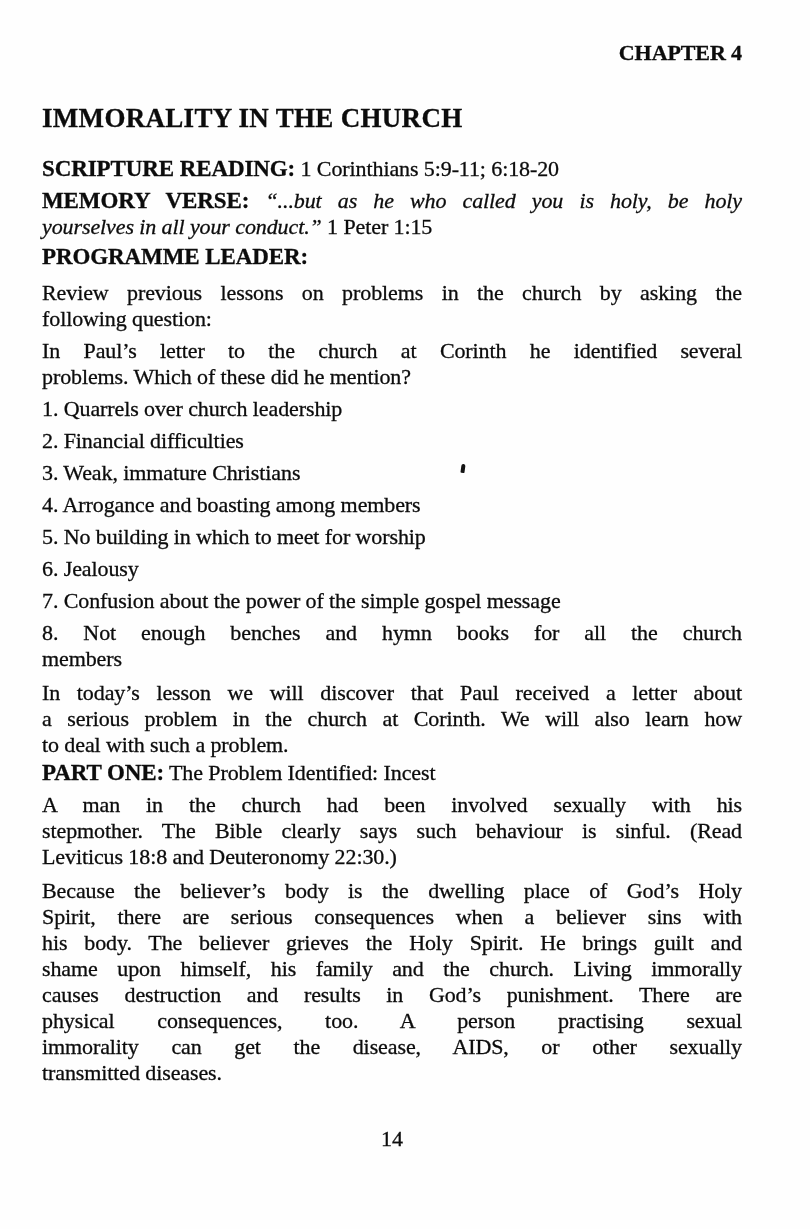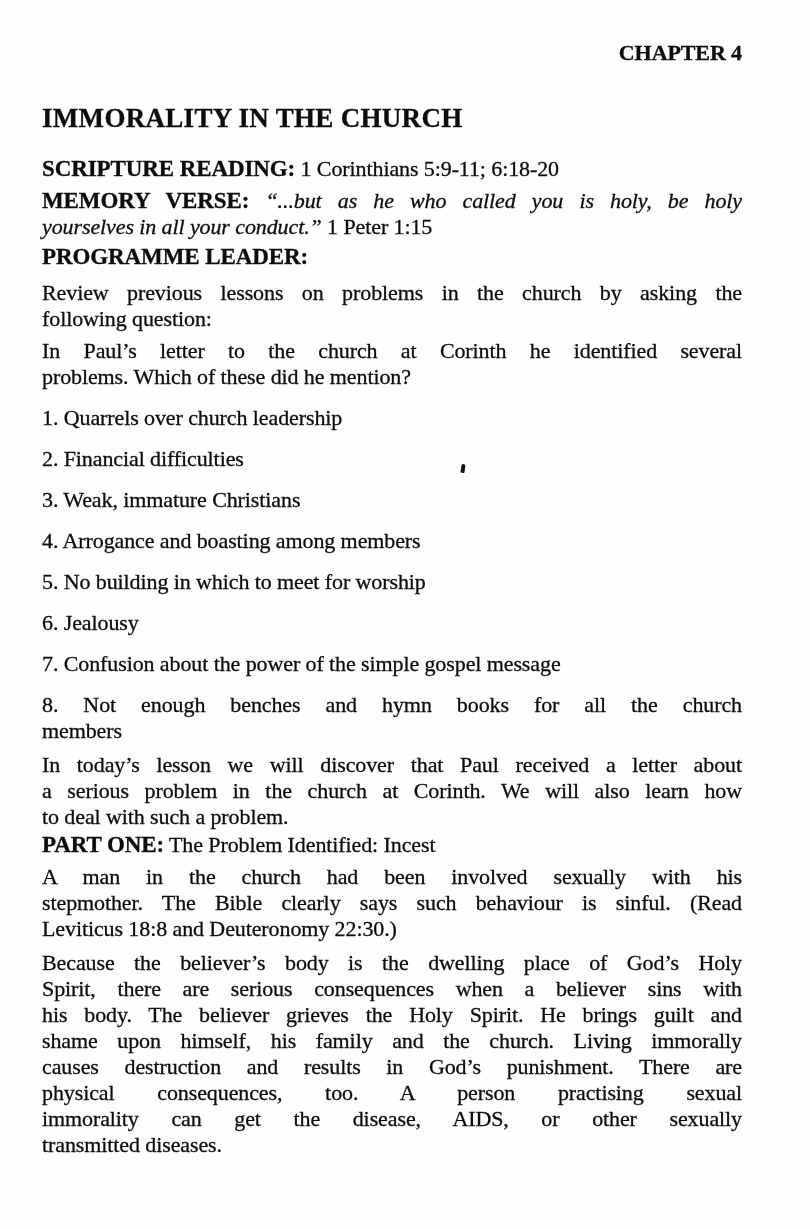--- a/index.html
+++ b/index.html
@@ -45,21 +45,21 @@
   
   [data-name="chapter-heading"] { margin-top: 40px; }
   [data-name="chapter-heading"] .line { text-align: right; font-size: 22px; }
   [data-name="page-title"] { margin-top: 36px; }
   [data-name="page-title"] .line { font-size: 27px; line-height: 32px; letter-spacing: 0.3px; }
   [data-name="scripture-reading"] { margin-top: 22px; }
   [data-name="memory-verse"] { margin-top: 6px; }
   [data-name="programme-leader"] { margin-top: 4px; }
   [data-name="intro-paragraph"] { margin-top: 10px; }
   [data-name="question-paragraph"] { margin-top: 6px; }
-  [data-name^="list-item"] { margin-top: 15px; }
+  [data-name^="list-item"] { margin-top: 6px; }
   [data-name="today-paragraph"] { margin-top: 8px; }
   [data-name="part-one-heading"] { margin-top: 2px; }
   [data-name="incest-paragraph"] { margin-top: 6px; }
   [data-name="consequences-paragraph"] { margin-top: 8px; }
 
   
   [data-name="scripture-reading"] .seg-b,
   [data-name="memory-verse"] .seg-b,
   [data-name="programme-leader"] .seg-b,
   [data-name="part-one-heading"] .seg-b { font-size: 23px; }
@@ -156,13 +156,14 @@
         <div class="line jfull" data-name="text-line"><span class="seg-n" data-name="text-segment">Spirit, there are serious consequences when a believer sins with</span></div>
         <div class="line jfull" data-name="text-line"><span class="seg-n" data-name="text-segment">his body. The believer grieves the Holy Spirit. He brings guilt and</span></div>
         <div class="line jfull" data-name="text-line"><span class="seg-n" data-name="text-segment">shame upon himself, his family and the church. Living immorally</span></div>
         <div class="line jfull" data-name="text-line"><span class="seg-n" data-name="text-segment">causes destruction and results in God’s punishment. There are</span></div>
         <div class="line jfull" data-name="text-line"><span class="seg-n" data-name="text-segment">physical consequences, too. A person practising sexual</span></div>
         <div class="line jfull" data-name="text-line"><span class="seg-n" data-name="text-segment">immorality can get the disease, AIDS, or other sexually</span></div>
         <div class="line" data-name="text-line"><span class="seg-n" data-name="text-segment">transmitted diseases.</span></div>
       </div>
     </div>
   <div class="scan-speck" data-name="scan-speck"></div>
+  <div class="page-number" data-name="page-number">14</div>
 </div>
 
 </body></html>

